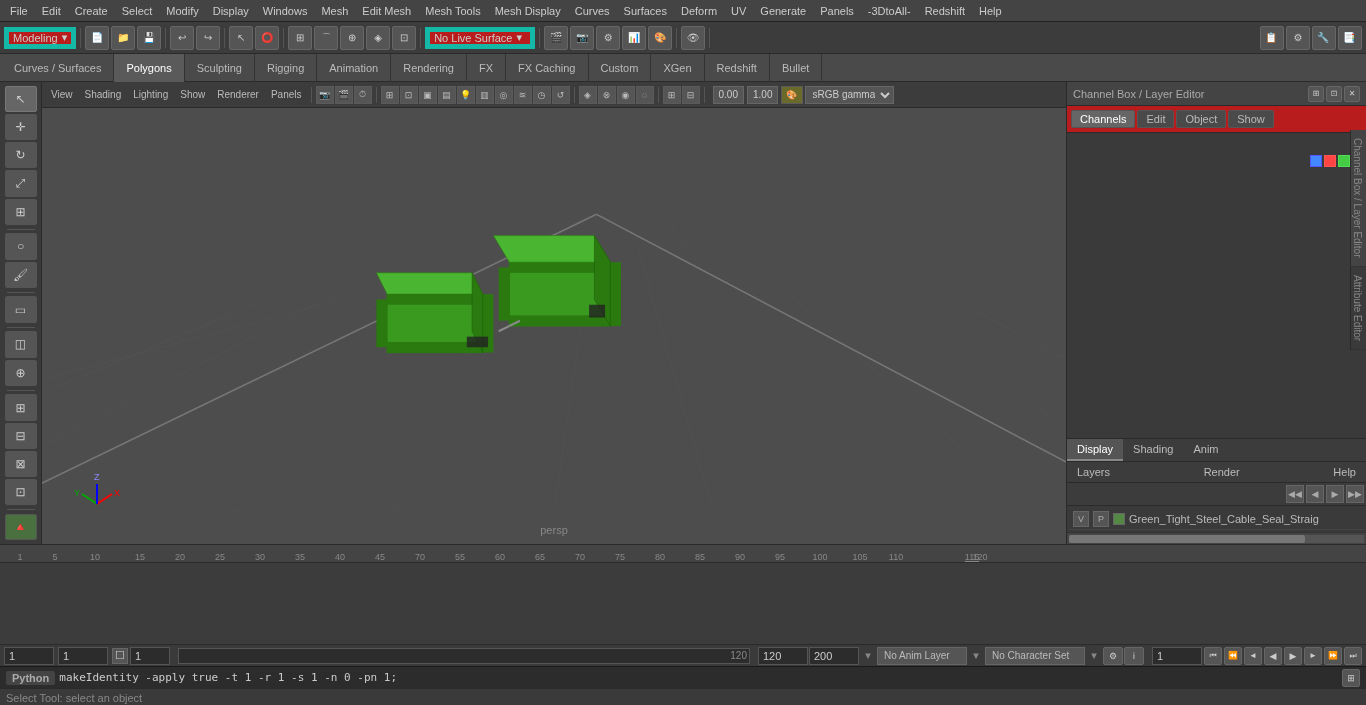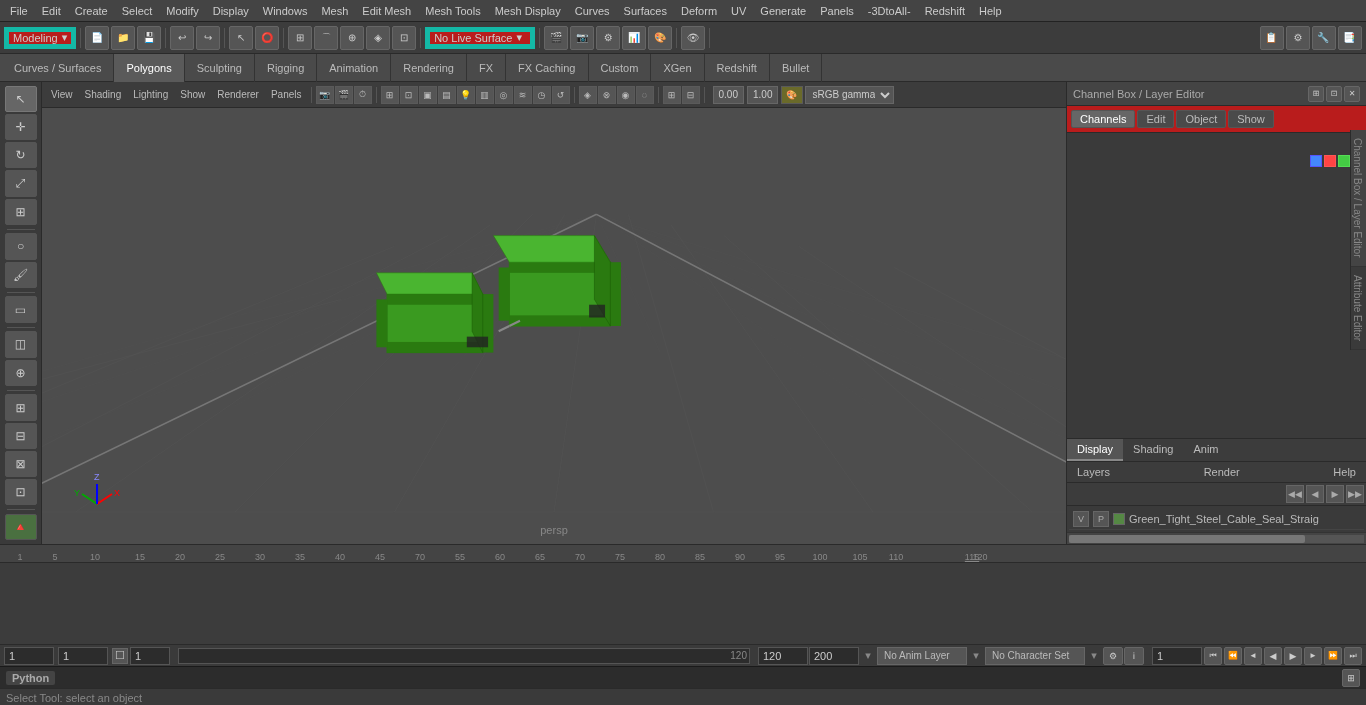--- a/index.html
+++ b/index.html
@@ -648,20 +648,21 @@
     <div class="tool-btn" style="width:18px;height:18px;font-size:9px;">◀</div>
     <div class="tool-btn" style="width:18px;height:18px;font-size:9px;">▶</div>
     <div class="tool-btn" style="width:18px;height:18px;font-size:8px;">►</div>
     <div class="tool-btn" style="width:18px;height:18px;font-size:8px;">⏩</div>
     <div class="tool-btn" style="width:18px;height:18px;font-size:8px;">⏭</div>
   </div>
 </div>
 
 <div id="python-bar">
   <div id="python-label">Python</div>
+  <div id="python-cmd">makeIdentity -apply true -t 1 -r 1 -s 1 -n 0 -pn 1;</div>
   <div style="margin-left:auto;">
     <div class="tool-btn" style="width:18px;height:18px;font-size:9px;">⊞</div>
   </div>
 </div>
 
 <div id="help-bar">
   <div id="help-text">Select Tool: select an object</div>
 </div>
 
 </body></html>

